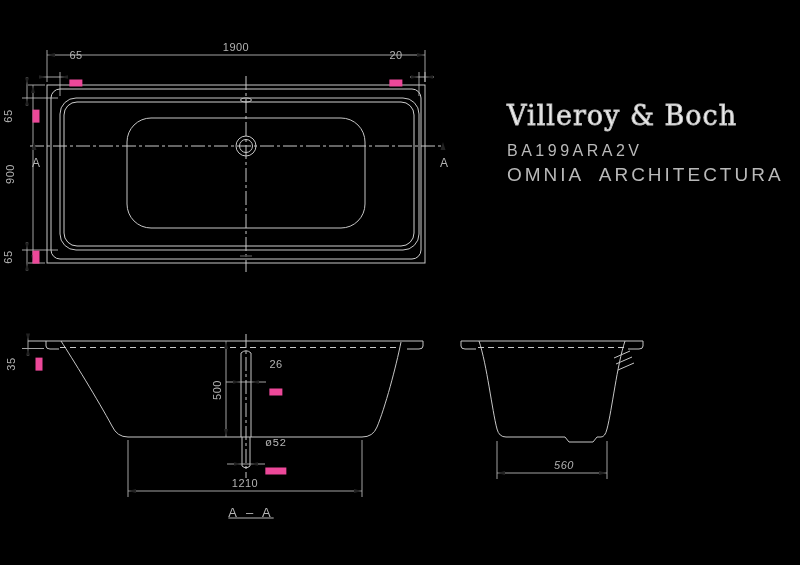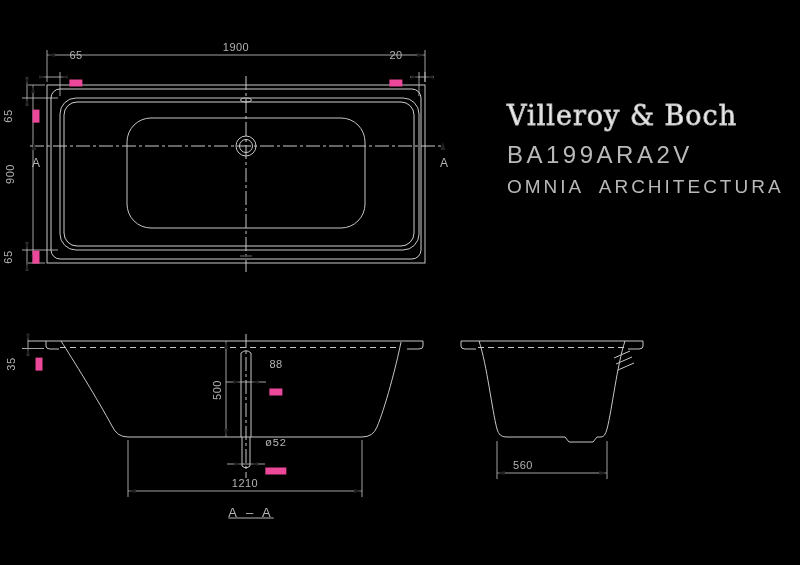--- a/index.html
+++ b/index.html
@@ -15,23 +15,23 @@
   .tick{stroke:#444444;stroke-width:1.6;}
   .dim{position:absolute;transform:translate(-50%,-50%);font-size:11px;color:#b3b3b3;
        letter-spacing:0.5px;white-space:nowrap;line-height:1;}
   .rot{transform:translate(-50%,-50%) rotate(-90deg);}
   .u{border-bottom:7px solid #ec4899;padding-bottom:19px;}
   .marker{position:absolute;transform:translate(-50%,-50%);font-size:12px;color:#b3b3b3;line-height:1;}
   .seclabel{position:absolute;transform:translate(-50%,-50%);font-size:13px;color:#b5b5b5;
             letter-spacing:3px;white-space:pre;line-height:1;text-decoration:underline;}
   .brand{position:absolute;left:507px;top:101px;font-family:"DejaVu Serif",serif;font-size:27px;
          color:#ececec;-webkit-text-stroke:0.9px #bdbdbd;letter-spacing:1px;line-height:1.1;white-space:pre;text-align:right;}
-  .model{position:absolute;left:507px;top:142px;font-size:24px;color:#b9b9b9;letter-spacing:3.5px;
+  .model{position:absolute;left:507px;top:142px;font-size:16px;color:#b9b9b9;letter-spacing:3.5px;
          line-height:1.1;white-space:pre;}
-  .series{position:absolute;left:507px;top:177px;font-size:19px;color:#b9b9b9;letter-spacing:3px;
+  .series{position:absolute;left:507px;top:165px;font-size:19px;color:#b9b9b9;letter-spacing:3px;
           line-height:1.1;white-space:pre;}
 </style>
 </head>
 <body>
 
 <div id="canvas">
 
   <svg width="800" height="565" viewBox="0 0 800 565">
 
     <g>
@@ -146,19 +146,19 @@
   <div class="dim rot u" style="left:21px;top:257px;">65</div>
   <div class="marker" style="left:36px;top:163px;">A</div>
   <div class="marker" style="left:444px;top:163px;">A</div>
 
   <div class="brand">Villeroy &amp; Boch</div>
   <div class="model">BA199ARA2V</div>
   <div class="series">OMNIA  ARCHITECTURA</div>
 
   <div class="dim rot u" style="left:24px;top:364px;">35</div>
   <div class="dim rot" style="left:217px;top:390px;">500</div>
-  <div class="dim u" style="left:276px;top:377px;">88</div>
+  <div class="dim u" style="left:276px;top:377px;">26</div>
   <div class="dim u" style="left:276px;top:456px;font-family:Liberation Mono, monospace;">ø52</div>
   <div class="dim" style="left:245px;top:483px;text-align:center;">1210</div>
   <div class="seclabel" style="left:251px;top:512px;">A – A</div>
 
-  <div class="dim" style="left:523px;top:465px;">560</div>
+  <div class="dim" style="left:564px;top:465px;font-style:italic;">560</div>
 </div>
 
 </body></html>

